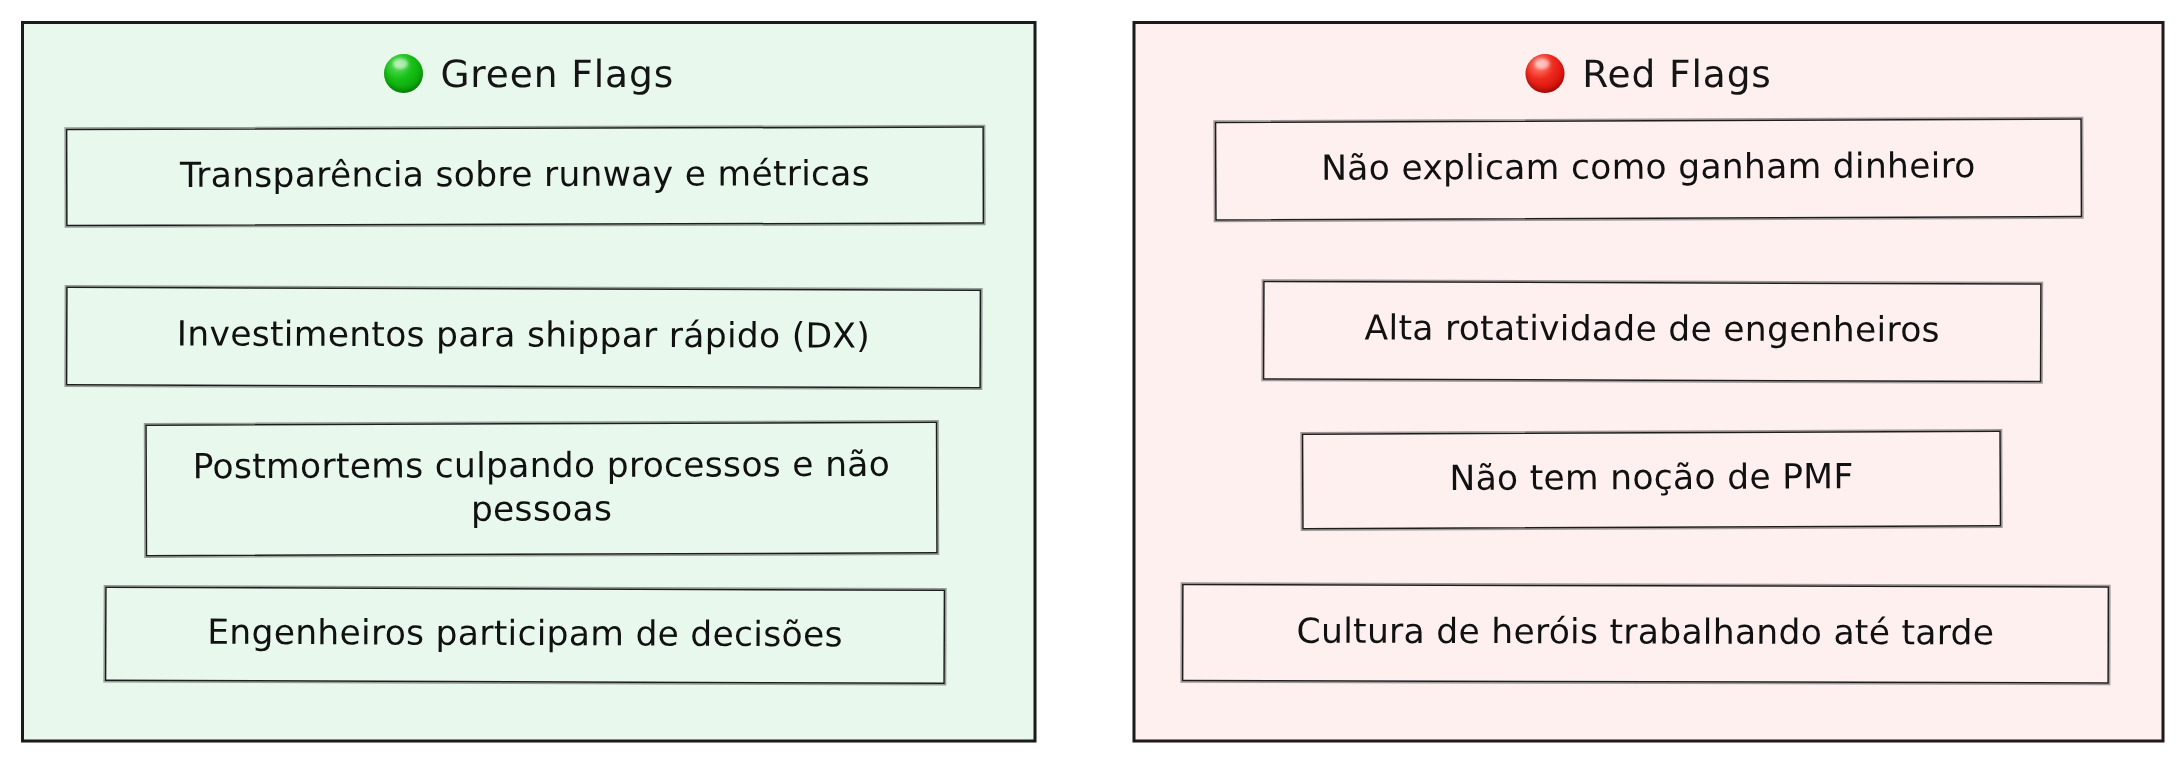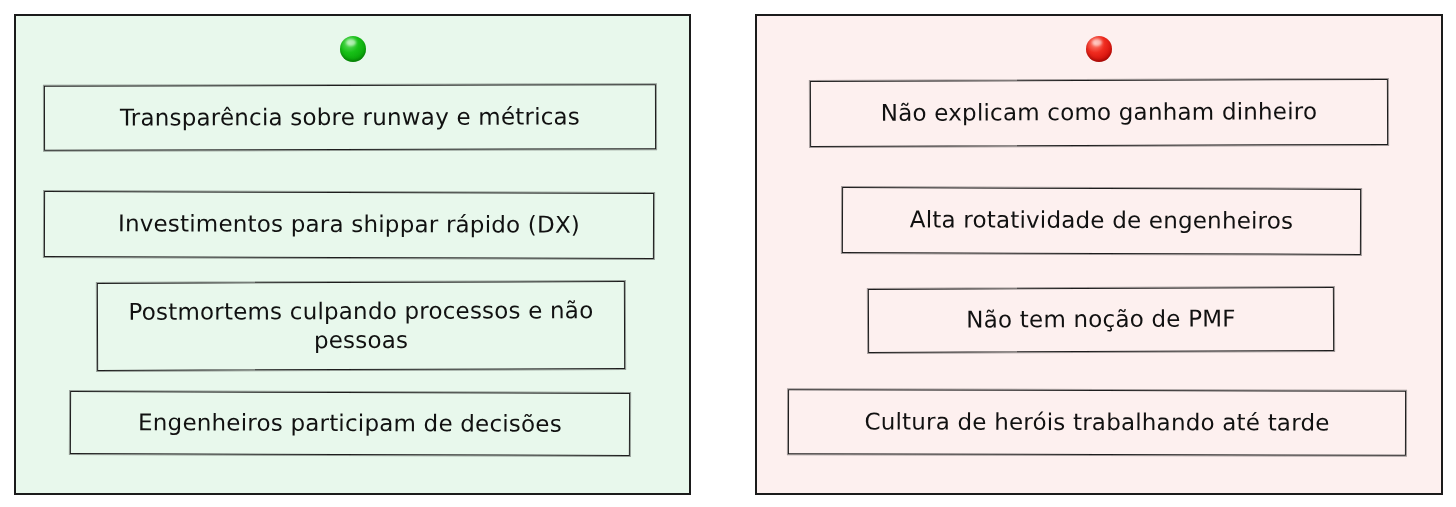--- a/index.html
+++ b/index.html
@@ -135,20 +135,21 @@
 </style>
 </head>
 <body>
 
 <div class="canvas">
 
   <section class="panel green">
 
     <header class="panel-header">
       <span class="flag-dot green-dot"></span>
+      <span class="panel-title">Green Flags</span>
     </header>
 
   </section>
 
   <div class="item-box g1">
     <span class="item-label">Transparência sobre runway e métricas</span>
   </div>
 
   <div class="item-box g2">
     <span class="item-label">Investimentos para shippar rápido (DX)</span>
@@ -159,20 +160,21 @@
   </div>
 
   <div class="item-box g4">
     <span class="item-label">Engenheiros participam de decisões</span>
   </div>
 
   <section class="panel red">
 
     <header class="panel-header">
       <span class="flag-dot red-dot"></span>
+      <span class="panel-title">Red Flags</span>
     </header>
 
   </section>
 
   <div class="item-box r1">
     <span class="item-label">Não explicam como ganham dinheiro</span>
   </div>
 
   <div class="item-box r2">
     <span class="item-label">Alta rotatividade de engenheiros</span>

